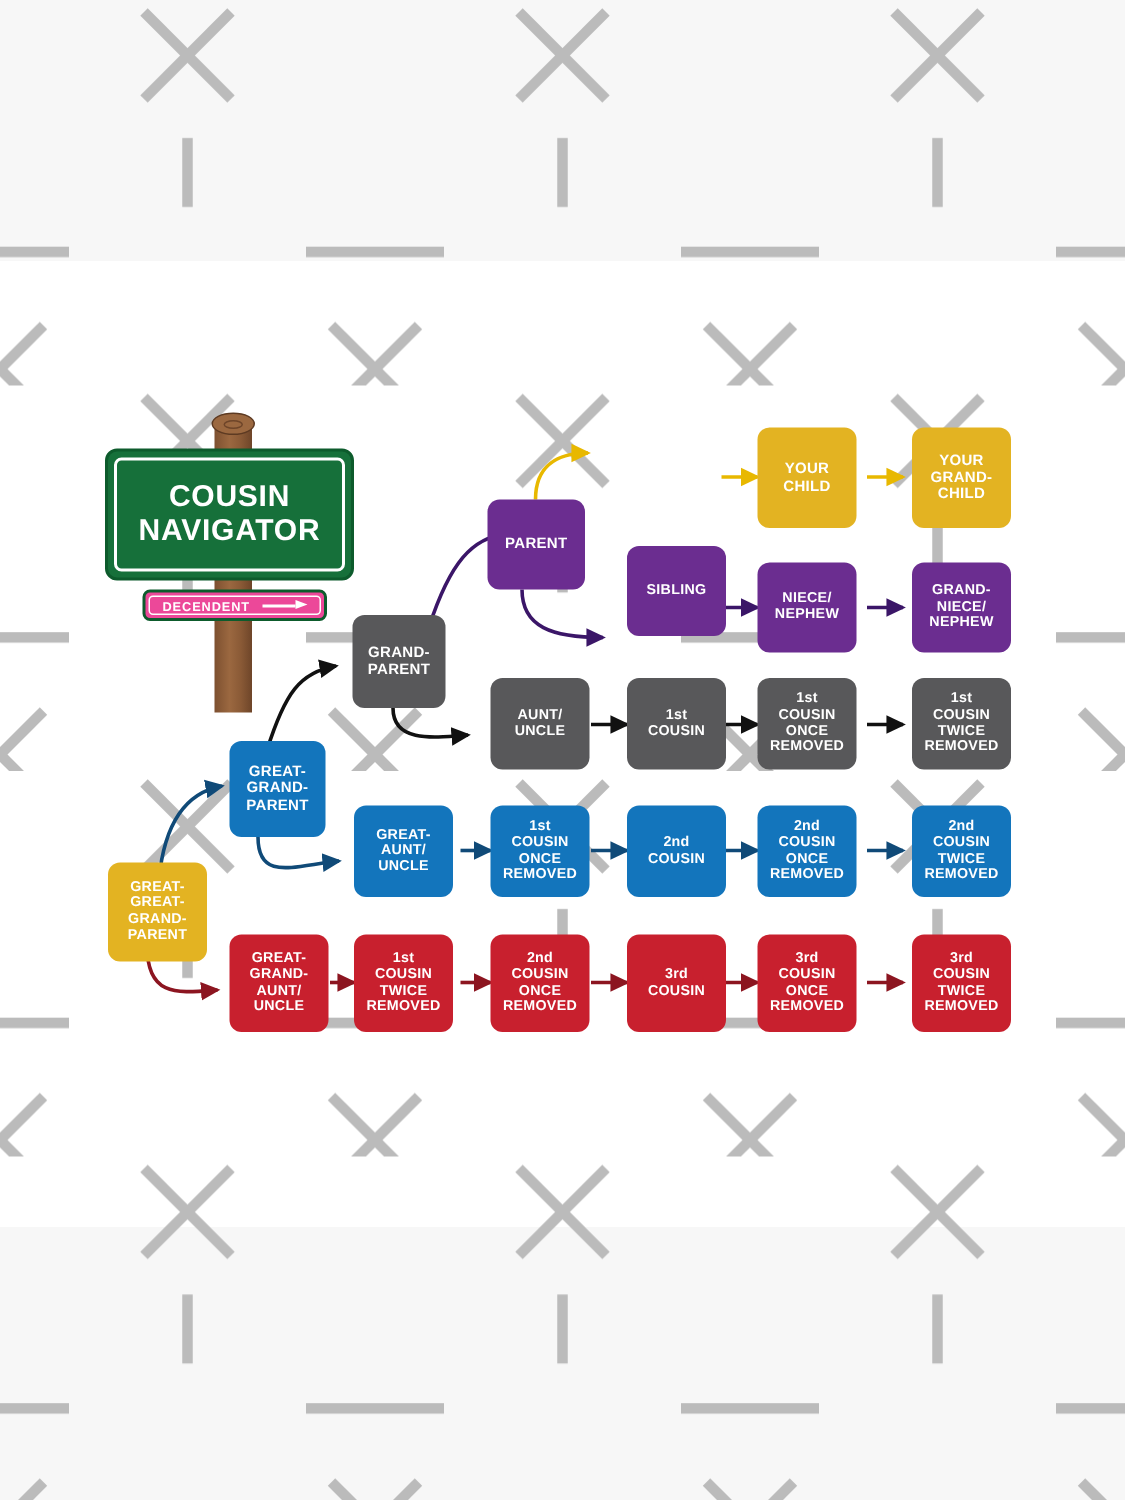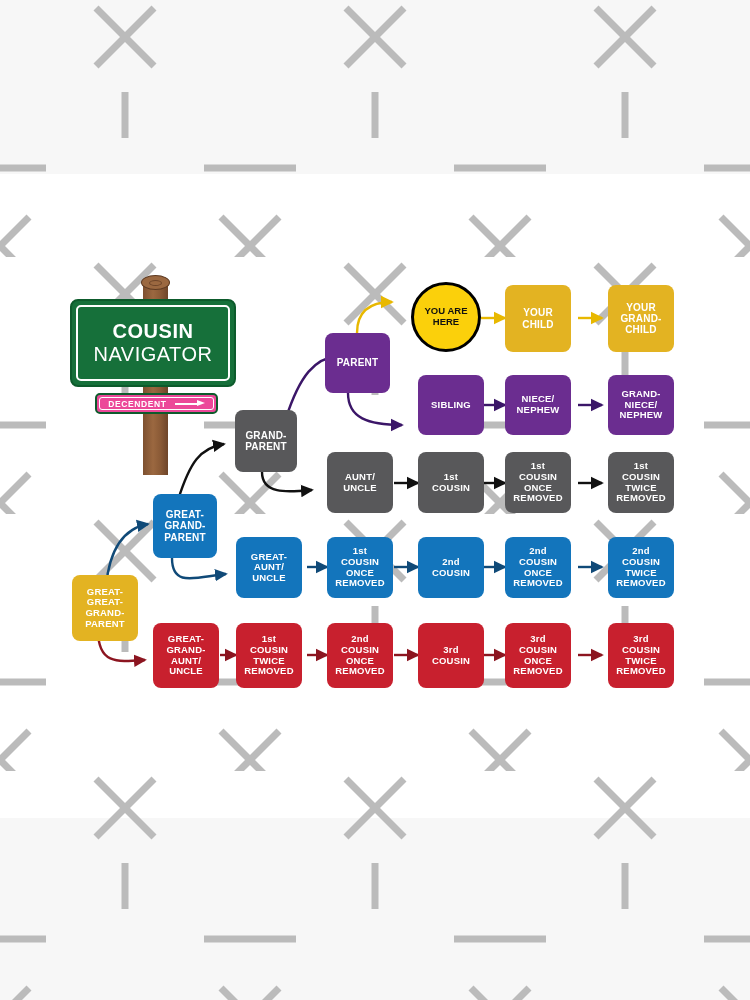--- a/index.html
+++ b/index.html
@@ -67,21 +67,21 @@
     border:2px solid #0d5b2c;box-sizing:border-box;
     display:flex;flex-direction:column;align-items:center;justify-content:center;
     color:#fff;
   }
   .signmain .inner{
     position:absolute;left:4px;top:4px;right:4px;bottom:4px;
     border:2px solid #ffffff;border-radius:5px;
     display:flex;flex-direction:column;align-items:center;justify-content:center;
   }
   .signmain .l1{font-size:20px;font-weight:bold;letter-spacing:.5px;}
-  .signmain .l2{font-size:20px;font-weight:normal;letter-spacing:.5px;}
+  .signmain .l2{font-size:20px;font-weight:bold;letter-spacing:.5px;}
 
   .signsub{
     position:absolute;left:95px;top:393px;width:123px;height:21px;
     background:#ec4899;border-radius:5px;border:2px solid #0d5b2c;box-sizing:border-box;
   }
   .signsub .inner{
     position:absolute;left:2px;top:2px;right:2px;bottom:2px;
     border:1.5px solid #fff;border-radius:3px;
     display:flex;align-items:center;justify-content:center;gap:8px;
     color:#fff;font-size:8.5px;font-weight:bold;letter-spacing:.6px;
@@ -188,26 +188,20 @@
     </div>
   </div>
 
   <div class="signsub">
     <div class="inner">
       <span>DECENDENT</span>
       <span class="arrowglyph"></span>
     </div>
   </div>
 
-  <div class="circle" style="left:411px;top:282px;width:70px;height:70px;font-size:9.5px;">
-    <div>
-      <span>YOU ARE</span>
-      <span>HERE</span>
-    </div>
-  </div>
 
   <div class="node purple" style="left:325px;top:333px;width:65px;height:60px;font-size:10px;">
     <div>
         <span>PARENT</span>
       </div>
   </div>
   <div class="node gray" style="left:235px;top:410px;width:62px;height:62px;font-size:10px;">
     <div>
         <span>GRAND-</span>
         <span>PARENT</span>
@@ -236,21 +230,21 @@
           <span>CHILD</span>
         </div>
       </div>
       <div class="node gold" style="left: 608px; top: 285px; width: 66px; height: 67px; font-size: 10px;">
         <div>
           <span>YOUR</span>
           <span>GRAND-</span>
           <span>CHILD</span>
         </div>
       </div>
-      <div class="node purple" style="left: 418px; top: 375px; width: 66px; height: 60px; font-size: 9.5px;">
+      <div class="node purple" style="left: 418px; top: 364px; width: 66px; height: 60px; font-size: 9.5px;">
         <div>
           <span>SIBLING</span>
         </div>
       </div>
       <div class="node purple" style="left: 505px; top: 375px; width: 66px; height: 60px; font-size: 9.5px;">
         <div>
           <span>NIECE/</span>
           <span>NEPHEW</span>
         </div>
       </div>

